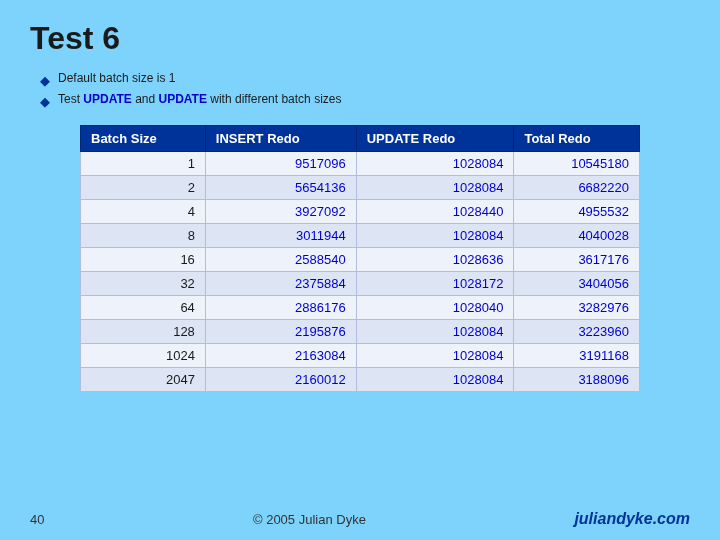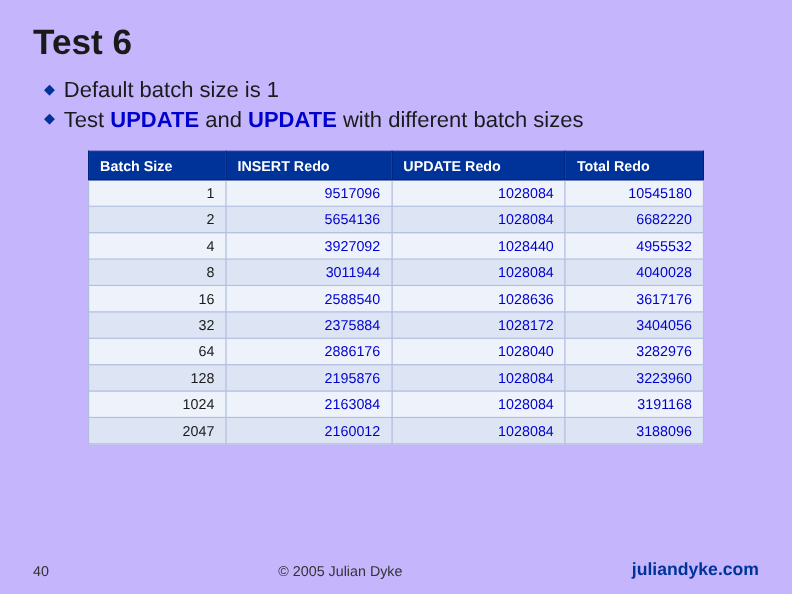--- a/index.html
+++ b/index.html
@@ -9,21 +9,21 @@
       height: 540px;
       background: #ffffff;
       font-family: Arial, sans-serif;
       overflow: hidden;
       position: relative;
     }
 
     .page {
       width: 720px;
       height: 540px;
-      background: #c4b5fd;
+      background: #7dd3fc;
       padding: 20px 30px;
     }
 
     .title {
       font-size: 32px;
       font-weight: bold;
       color: #1a1a1a;
       margin-bottom: 14px;
     }
 
@@ -42,21 +42,21 @@
 
     .bullet-diamond {
       color: #003399;
       margin-right: 8px;
       margin-top: 2px;
       font-size: 13px;
     }
 
     .bullet-text {
       color: #1a1a1a;
-      font-size: 20px;
+      font-size: 12px;
     }
 
     .bullet-text .keyword {
       color: #0000cc;
       font-weight: bold;
     }
 
     .table-wrapper {
       margin-left: 50px;
       margin-right: 10px;
@@ -133,20 +133,21 @@
 
     .footer-page {
       font-size: 13px;
       color: #333;
     }
 
     .footer-right {
       font-size: 16px;
       font-weight: bold;
       color: #003399;
+      font-style: italic;
     }
   </style>
 </head>
 <body>
 
 <div class="page">
 
   <div class="title">Test 6</div>
 
   <div class="bullets">

